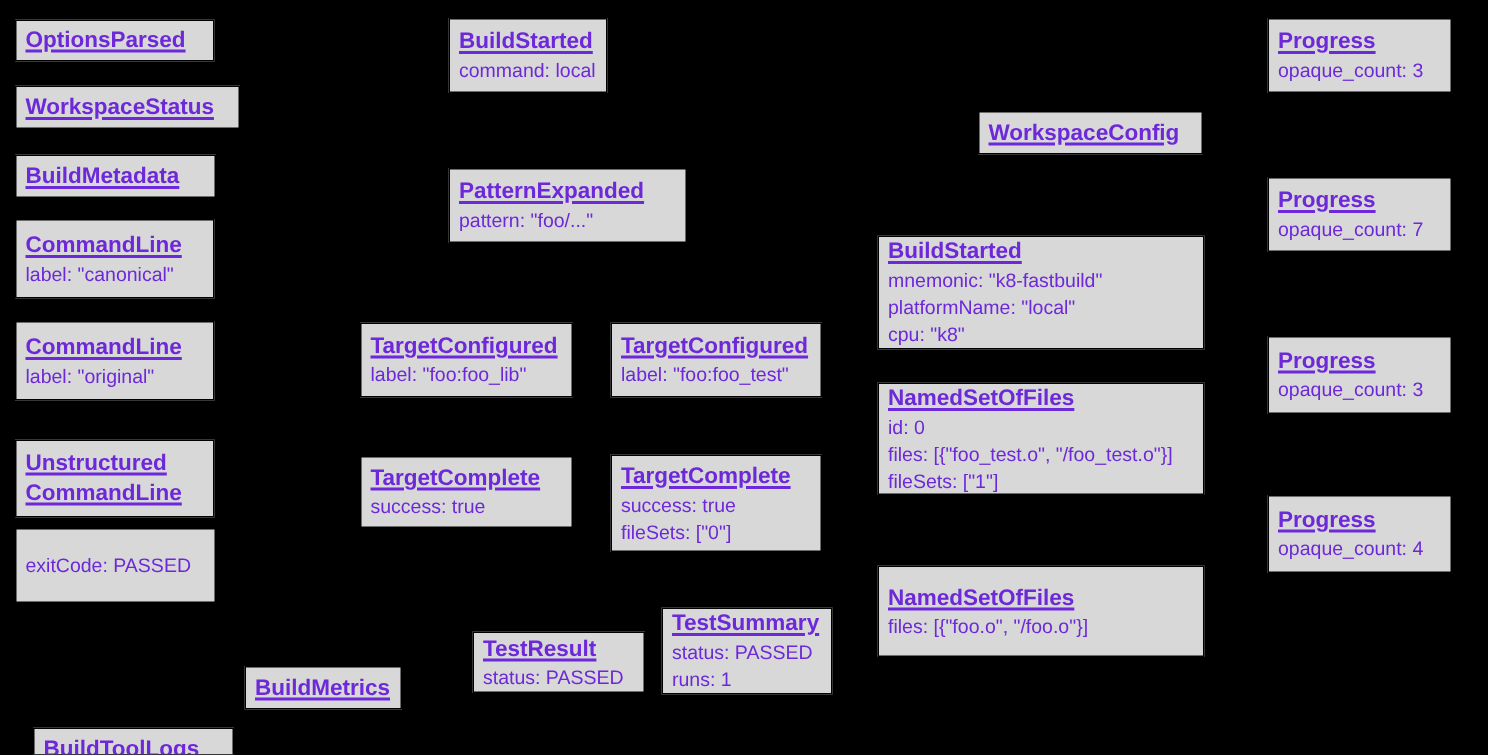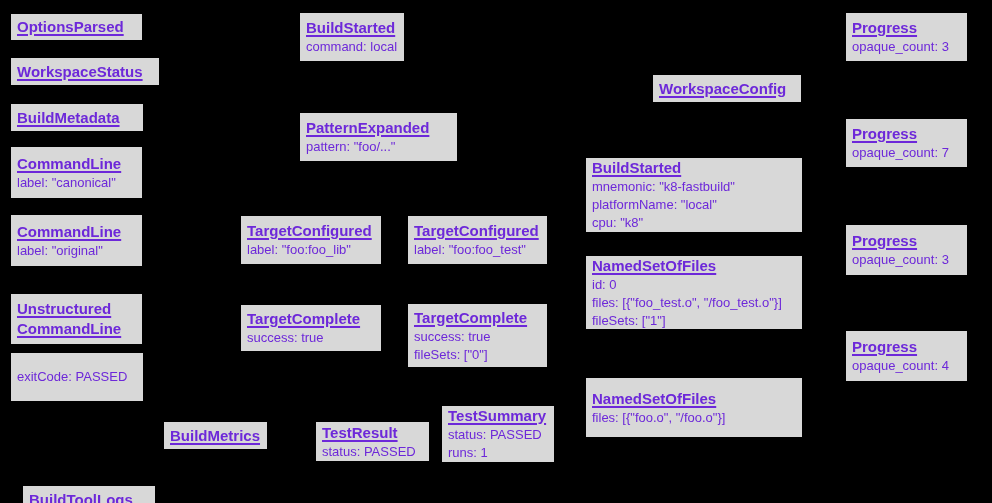--- a/index.html
+++ b/index.html
@@ -65,21 +65,21 @@
     </div>
     <div class="node" style="left: 10px; top: 293px; width: 133px; height: 52px;">
       <span class="node-title">Unstructured CommandLine</span>
     </div>
     <div class="node" style="left: 10px; top: 352px; width: 134px; height: 50px;">
       <div class="node-line">exitCode: PASSED</div>
     </div>
     <div class="node" style="left: 22px; top: 448px; width: 134px; height: 29px; margin-top: 37px;">
       <span class="node-title">BuildToolLogs</span>
     </div>
-    <div class="node" style="left: 163px; top: 421px; width: 105px; height: 29px;">
+    <div class="node" style="left: 163px; top: 444px; width: 105px; height: 29px;">
       <span class="node-title">BuildMetrics</span>
     </div>
     <div class="node" style="left: 299px; top: 12px; width: 106px; height: 50px;">
       <span class="node-title">BuildStarted</span>
       <div class="node-line">command: local</div>
     </div>
     <div class="node" style="left: 299px; top: 112px; width: 159px; height: 50px;">
       <span class="node-title">PatternExpanded</span>
       <div class="node-line">pattern: "foo/..."</div>
     </div>

